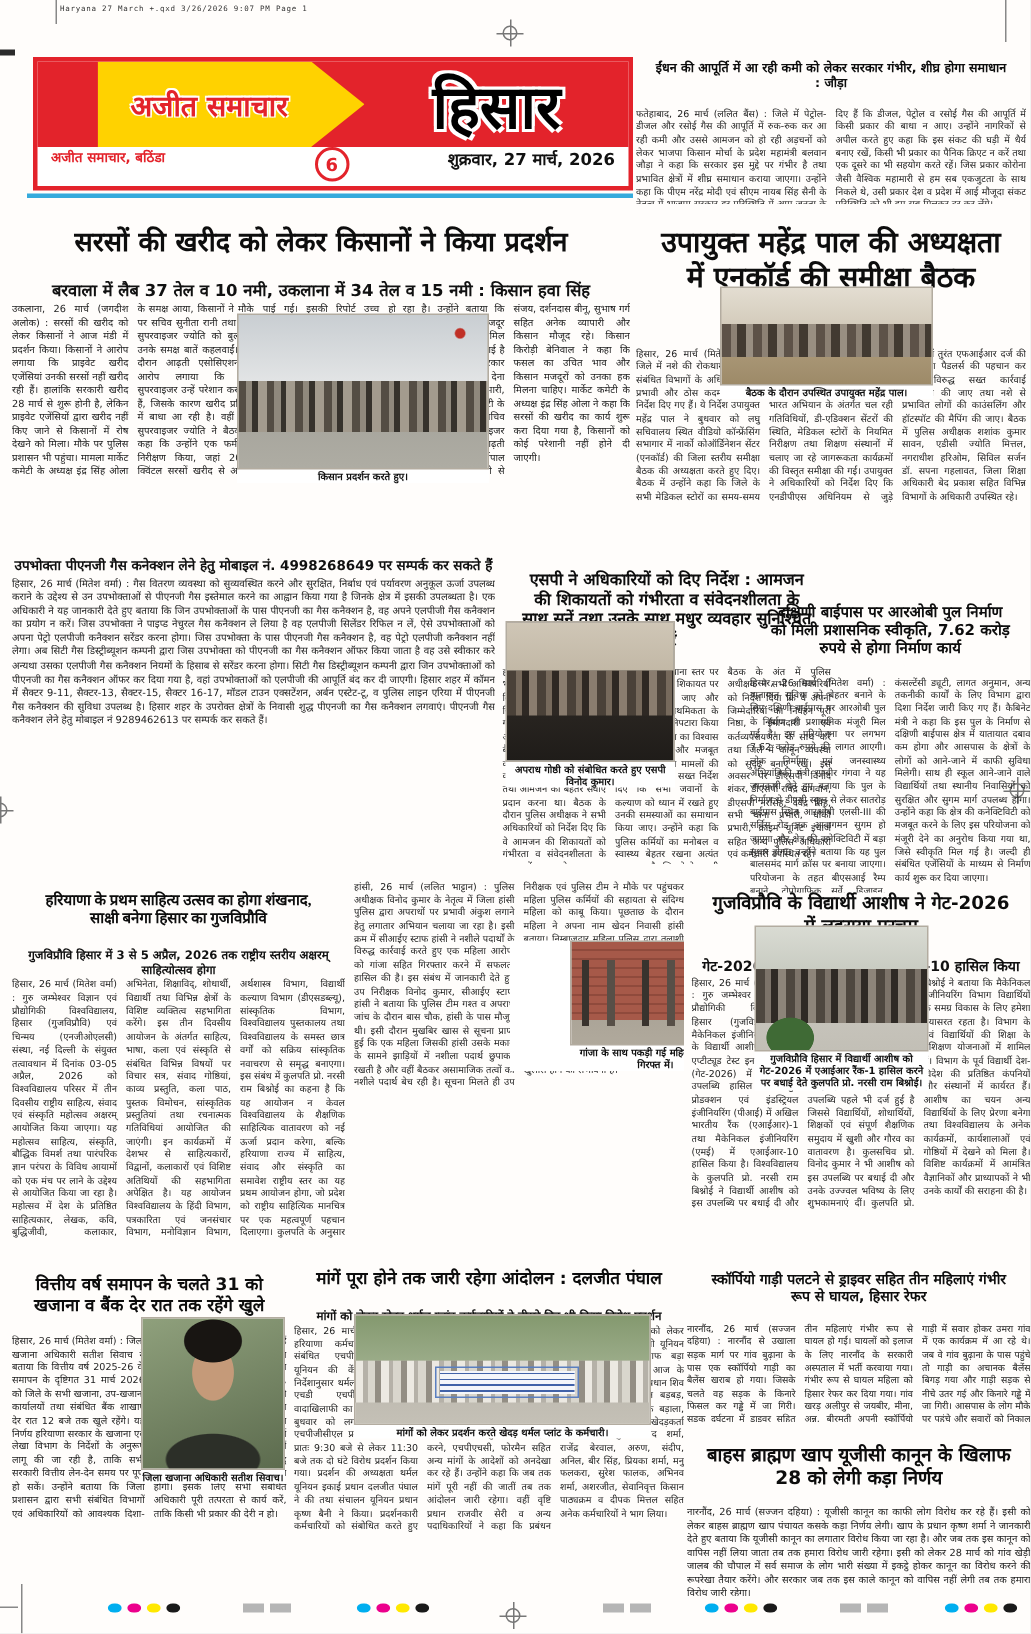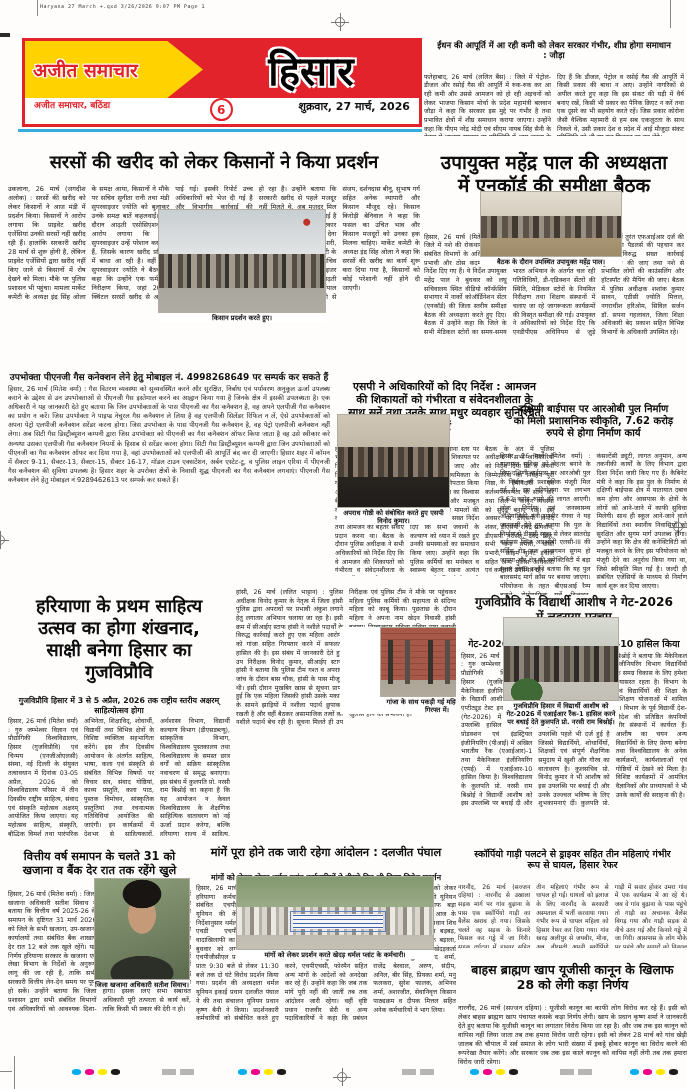--- a/index.html
+++ b/index.html
@@ -13,21 +13,21 @@
   .reg::before{content:"";position:absolute;left:50%;top:50%;width:8px;height:8px;margin:-5px 0 0 -5px;border:1px solid #777;border-radius:50%;}
   .cmyk{position:absolute;display:flex;gap:4px;}
   .cmyk i{width:9px;height:6px;border-radius:45%;}
   .cmyk .c{background:#00aeef}.cmyk .m{background:#ec008c}.cmyk .y{background:#ffe800}.cmyk .k{background:#1a1a1a}
   .gmark{position:absolute;width:32px;height:6px;background:linear-gradient(90deg,#b5b5b5 0 44%,transparent 44% 56%,#b5b5b5 56%);}
   
   #masthead{position:absolute;left:22px;top:38px;width:400px;height:89px;border:3px solid #e3232b;
             background:#fff;display:flex;flex-direction:column;box-sizing:border-box;}
   .mh-band{height:57px;background:#e3232b;display:flex;position:relative;}
   .mh-logo{width:178px;background:#ffd200;clip-path:polygon(0 0,80% 0,100% 50%,80% 100%,0 100%);
-           display:flex;align-items:center;padding-left:8px;box-sizing:border-box;}
+           display:flex;align-items:center;padding-left:22px;box-sizing:border-box;margin-left:40px;}
   .mh-logo span{font-size:19px;font-weight:bold;color:#e3232b;
       text-shadow:-1px -1px 0 #fff,1px -1px 0 #fff,-1px 1px 0 #fff,1px 1px 0 #fff;}
   .mh-title{flex:1;display:flex;align-items:center;justify-content:center;font-size:40px;font-weight:bold;color:#000;
       text-shadow:-2px -2px 0 #fff,2px -2px 0 #fff,-2px 2px 0 #fff,2px 2px 0 #fff;}
   .mh-strip{flex:1;display:flex;justify-content:space-between;padding:0 9px;}
   .mh-pub{color:#e3232b;font-weight:bold;font-size:9px;}
   .mh-page{width:19px;height:19px;border:2px solid #e3232b;border-radius:50%;color:#e3232b;font-weight:bold;
       font-size:12px;display:flex;align-items:center;justify-content:center;margin-left:34px;}
   .mh-date{font-weight:bold;font-size:11px;color:#111;}
   #rule-blue{position:absolute;left:18px;top:129px;width:404px;height:3px;background:#35aadc;}
@@ -79,21 +79,21 @@
     background-image:
       linear-gradient(180deg,#cfc6b6,#c2b8a6),
       repeating-linear-gradient(90deg,#4a4138 0 6px,#776a5c 6px 10px,#2e2823 10px 15px,#8a7d6f 15px 20px),
       linear-gradient(180deg,#3a342e,#1f1c19);
     background-size:100% 32px,100% 30px,100% 100%;
     background-position:0 0,0 32px,0 0;}
   #art-bypass{left:500px;top:391px;width:187px;height:204px;}
   #art-bypass .hl{font-size:10px;}
   #art-bypass .body{column-count:2;height:160px;margin-top:3px;font-size:6.3px;}
   #art-sahitya{left:8px;top:583px;width:222px;height:253px;}
-  #art-sahitya .hl{font-size:18px;}
+  #art-sahitya .hl{font-size:10px;font-family:Liberation Serif, serif;}
   #art-sahitya .sub{font-size:7.8px;}
   #art-sahitya .body{column-count:3;height:178px;font-size:6.3px;}
   #art-cia{left:236px;top:585px;width:220px;height:251px;}
   #art-cia .hl{font-size:11.6px;}
   #art-cia .body{column-count:2;height:208px;margin-top:3px;font-size:6.3px;}
   #ph-cia{left:104px;top:42px;width:114px;padding-left:40px;}
   .img-cia{height:70px;
     background-image:
       repeating-linear-gradient(90deg, rgba(0,0,0,0) 0 7px, #39332e 7px 12px, rgba(0,0,0,0) 12px 24px, #574f47 24px 29px, rgba(0,0,0,0) 29px 40px),
       repeating-linear-gradient(180deg,#a65949 0 5px,#8f4a3c 5px 6px),
@@ -203,20 +203,21 @@
   </div>
   <div id="rule-blue"></div>
 
   <article class="art" id="art-fuel">
     <h1 class="hl">ईंधन की आपूर्ति में आ रही कमी को लेकर सरकार गंभीर, शीघ्र होगा समाधान : जौड़ा</h1>
     <div class="body">फतेहाबाद, 26 मार्च (ललित बैंस) : जिले में पेट्रोल-डीजल और रसोई गैस की आपूर्ति में रुक-रुक कर आ रही कमी और उससे आमजन को हो रही अड़चनों को लेकर भाजपा किसान मोर्चा के प्रदेश महामंत्री बलवान जौड़ा ने कहा कि सरकार इस मुद्दे पर गंभीर है तथा प्रभावित क्षेत्रों में शीघ्र समाधान कराया जाएगा। उन्होंने कहा कि पीएम नरेंद्र मोदी एवं सीएम नायब सिंह सैनी के नेतृत्व में भाजपा सरकार हर परिस्थिति में आम जनता के साथ खड़ी है। सरकार ने संबंधित विभागों को कड़े निर्देश दिए हैं कि डीजल, पेट्रोल व रसोई गैस की आपूर्ति में किसी प्रकार की बाधा न आए। उन्होंने नागरिकों से अपील करते हुए कहा कि इस संकट की घड़ी में धैर्य बनाए रखें, किसी भी प्रकार का पैनिक क्रिएट न करें तथा एक दूसरे का भी सहयोग करते रहें। जिस प्रकार कोरोना जैसी वैश्विक महामारी से हम सब एकजुटता के साथ निकले थे, उसी प्रकार देश व प्रदेश में आई मौजूदा संकट परिस्थिति को भी हम सब मिलकर दूर कर लेंगे।</div>
   </article>
 
   <article class="art" id="art-mustard">
     <h1 class="hl">सरसों की खरीद को लेकर किसानों ने किया प्रदर्शन</h1>
+    <h2 class="sub">बरवाला में लैब 37 तेल व 10 नमी, उकलाना में 34 तेल व 15 नमी : किसान हवा सिंह</h2>
     <div class="body">उकलाना, 26 मार्च (जगदीश अलोक) : सरसों की खरीद को लेकर किसानों ने आज मंडी में प्रदर्शन किया। किसानों ने आरोप लगाया कि प्राइवेट खरीद एजेंसियां उनकी सरसों नहीं खरीद रही हैं। हालांकि सरकारी खरीद 28 मार्च से शुरू होनी है, लेकिन प्राइवेट एजेंसियों द्वारा खरीद नहीं किए जाने से किसानों में रोष देखने को मिला। मौके पर पुलिस प्रशासन भी पहुंचा। मामला मार्केट कमेटी के अध्यक्ष इंद्र सिंह ओला के समक्ष आया, किसानों ने मौके पर सचिव सुनीता रानी तथा मंडी सुपरवाइजर ज्योति को बुलाकर उनके समक्ष बातें कहलवाईं। इस दौरान आढ़ती एसोसिएशन ने आरोप लगाया कि मंडी सुपरवाइजर उन्हें परेशान कर रही हैं, जिसके कारण खरीद प्रक्रिया में बाधा आ रही है। वहीं मंडी सुपरवाइजर ज्योति ने बैठक में कहा कि उन्होंने एक फर्म का निरीक्षण किया, जहां 2000 क्विंटल सरसों खरीद से अधिक पाई गई। इसकी रिपोर्ट उच्च अधिकारियों को भेज दी गई है और विभागीय कार्रवाई की जाएगी। उन्होंने बताया कि 60 रुपए प्रति क्विंटल सरकार को शुल्क देना होता है और गेट पास होने के बाद से खरीद प्रक्रिया पूरी की जाती है। उकलाना में नमी कसौटी पर 34 प्रतिशत तेल और 15 प्रतिशत नमी पाई गई। इससे एक क्विंटल सरसों में लगभग 600 रुपए का फर्क पड़ जाता है, जिससे किसानों को भारी नुकसान हो रहा है। उन्होंने बताया कि सरकारी खरीद से पहले मजदूर नहीं मिलते थे, अब मजदूर मिल गए और फसल मंडी में आ गई है लेकिन खरीददार नहीं है। सरकार को इस समस्या पर ध्यान देना चाहिए। इस दौरान थाना प्रभारी, कुलदीप सिहाग, मार्केट कमेटी के अध्यक्ष इंद्र सिंह ओला, सचिव सुनीता रानी, मंडी सुपरवाइजर ज्योति, कच्चा आढ़ती एसोसिएशन के अध्यक्ष धर्मपाल थाबल, सरसों खरीद एजेंसी से संजय, दर्शनदास बीनू, सुभाष गर्ग सहित अनेक व्यापारी और किसान मौजूद रहे। किसान किरोड़ी बेनिवाल ने कहा कि फसल का उचित भाव और किसान मजदूरों को उनका हक मिलना चाहिए। मार्केट कमेटी के अध्यक्ष इंद्र सिंह ओला ने कहा कि सरसों की खरीद का कार्य शुरू करा दिया गया है, किसानों को कोई परेशानी नहीं होने दी जाएगी।</div>
     <figure class="photo" id="ph-farmers">
       <div class="img img-farmers"></div>
       <figcaption class="cap">किसान प्रदर्शन करते हुए।</figcaption>
     </figure>
   </article>
 
   <article class="art" id="art-encord">
     <h1 class="hl">उपायुक्त महेंद्र पाल की अध्यक्षता में एनकॉर्ड की समीक्षा बैठक आयोजित</h1>
     <div class="body">हिसार, 26 मार्च (मितेश वर्मा) : जिले में नशे की रोकथाम को लेकर संबंधित विभागों के अधिकारियों को प्रभावी और ठोस कदम उठाने के निर्देश दिए गए हैं। ये निर्देश उपायुक्त महेंद्र पाल ने बुधवार को लघु सचिवालय स्थित वीडियो कॉन्फ्रेंसिंग सभागार में नार्को कोऑर्डिनेशन सेंटर (एनकॉर्ड) की जिला स्तरीय समीक्षा बैठक की अध्यक्षता करते हुए दिए। बैठक में उन्होंने कहा कि जिले के सभी मेडिकल स्टोरों का समय-समय पर निरीक्षण किया जाए और यह सुनिश्चित किया जाए कि शेड्यूल्ड ड्रग्स बेचने वाले दवा विक्रेताओं पर कड़ी निगरानी रखी जाए। नशा मुक्त भारत अभियान के अंतर्गत चल रही गतिविधियों, डी-एडिक्शन सेंटरों की स्थिति, मेडिकल स्टोरों के नियमित निरीक्षण तथा शिक्षण संस्थानों में चलाए जा रहे जागरूकता कार्यक्रमों की विस्तृत समीक्षा की गई। उपायुक्त ने अधिकारियों को निर्देश दिए कि एनडीपीएस अधिनियम से जुड़े मामलों में तुरंत एफआईआर दर्ज की जाए, ड्रग पैडलर्स की पहचान कर उनके विरुद्ध सख्त कार्रवाई सुनिश्चित की जाए तथा नशे से प्रभावित लोगों की काउंसलिंग और हॉटस्पॉट की मैपिंग की जाए। बैठक में पुलिस अधीक्षक शशांक कुमार सावन, एडीसी ज्योति मित्तल, नगराधीश हरिओम, सिविल सर्जन डॉ. सपना गहलावत, जिला शिक्षा अधिकारी बेद प्रकाश सहित विभिन्न विभागों के अधिकारी उपस्थित रहे।</div>

